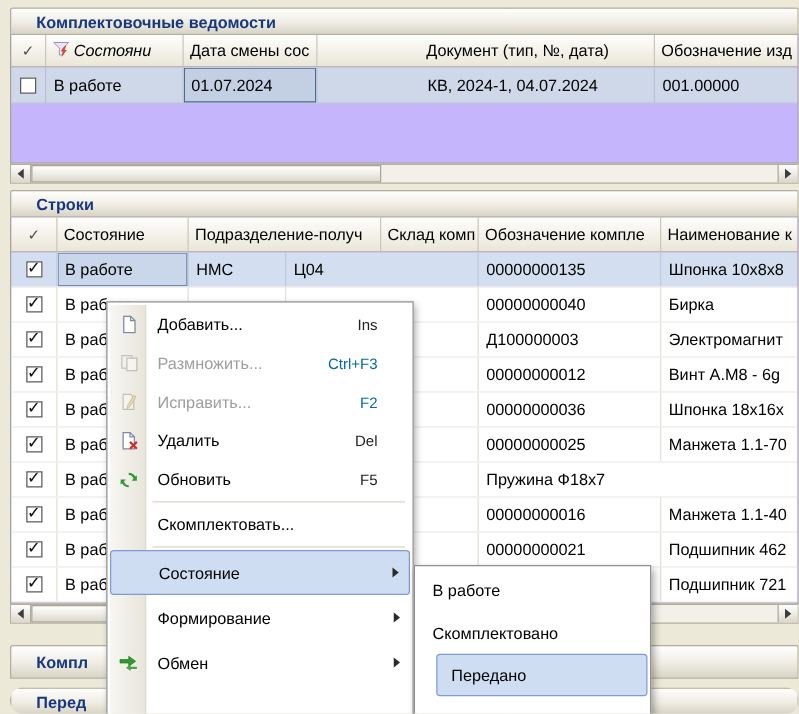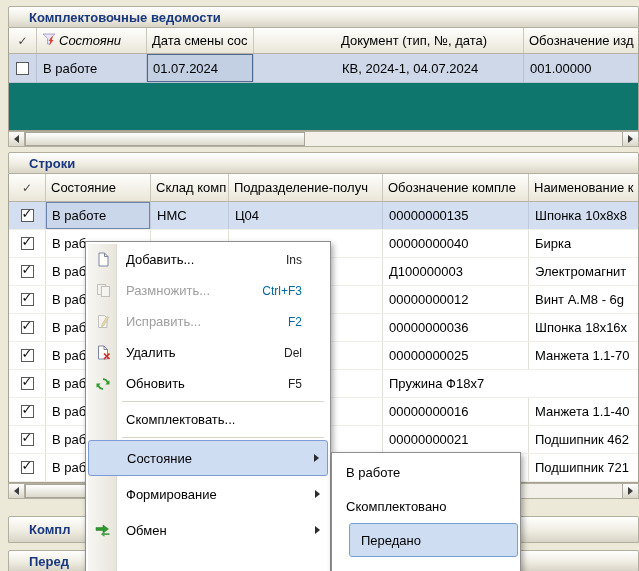--- a/index.html
+++ b/index.html
@@ -1,22 +1,22 @@
 <!DOCTYPE html>
 <html><head>
 <meta charset="utf-8">
 <style>
   html,body{margin:0;padding:0;background:#ece9d8;}
   .app{position:relative;width:639px;height:571px;background:#ece9d8;
        font-family:"Liberation Sans","DejaVu Sans",sans-serif;font-size:13px;color:#000;overflow:hidden;}
-  .panel{position:absolute;left:8px;right:0;}
+  .panel{position:absolute;left:8px;right:0;border-radius:32px;}
   .phead{height:22px;display:flex;align-items:center;padding-left:20px;font-weight:bold;color:#17377f;
          background:linear-gradient(180deg,#ffffff 0%,#efece2 55%,#d8d4c6 100%);
          border:1px solid #b3af9f;border-radius:2px 2px 0 0;box-sizing:border-box;font-size:13px;}
-  .gridwrap{position:absolute;left:0;right:0;background:#0f766e;border:1px solid #a6a294;border-top:none;
+  .gridwrap{position:absolute;left:0;right:0;background:#c4b5fd;border:1px solid #a6a294;border-top:none;
             box-sizing:border-box;overflow:hidden;}
   .thead{display:flex;background:linear-gradient(180deg,#fefefc,#eae6d8);border-bottom:1px solid #b7b3a4;box-sizing:border-box;}
   .hcell{display:flex;align-items:center;padding:0 5px;border-right:1px solid #cbc7ba;box-sizing:border-box;
          white-space:nowrap;overflow:hidden;gap:3px;}
   .ital{font-style:italic;}
   .chk::before{content:"✓";color:#4a4a4a;font-size:12px;}
   .cell{display:flex;align-items:center;padding:0 6px;border-right:1px solid #e3e0d6;box-sizing:border-box;
         white-space:nowrap;overflow:hidden;}
   
   .tt .thead{height:26px;}
@@ -130,25 +130,25 @@
       <span>Строки</span>
     </div>
     <div class="gridwrap lt" style="top:22px;bottom:16px;">
       <div class="thead">
         <div class="hcell lc0">
           <span class="chk"></span>
         </div>
         <div class="hcell lc1">
           <span>Состояние</span>
         </div>
+        <div class="hcell lc3">
+          <span>Подразделение-получ</span>
+        </div>
         <div class="hcell lc2">
           <span>Склад комп</span>
-        </div>
-        <div class="hcell lc3">
-          <span>Подразделение-получ</span>
         </div>
         <div class="hcell lc4">
           <span>Обозначение компле</span>
         </div>
         <div class="hcell lc5">
           <span>Наименование к</span>
         </div>
       </div>
       <div>
           <div class="lrow sel">

